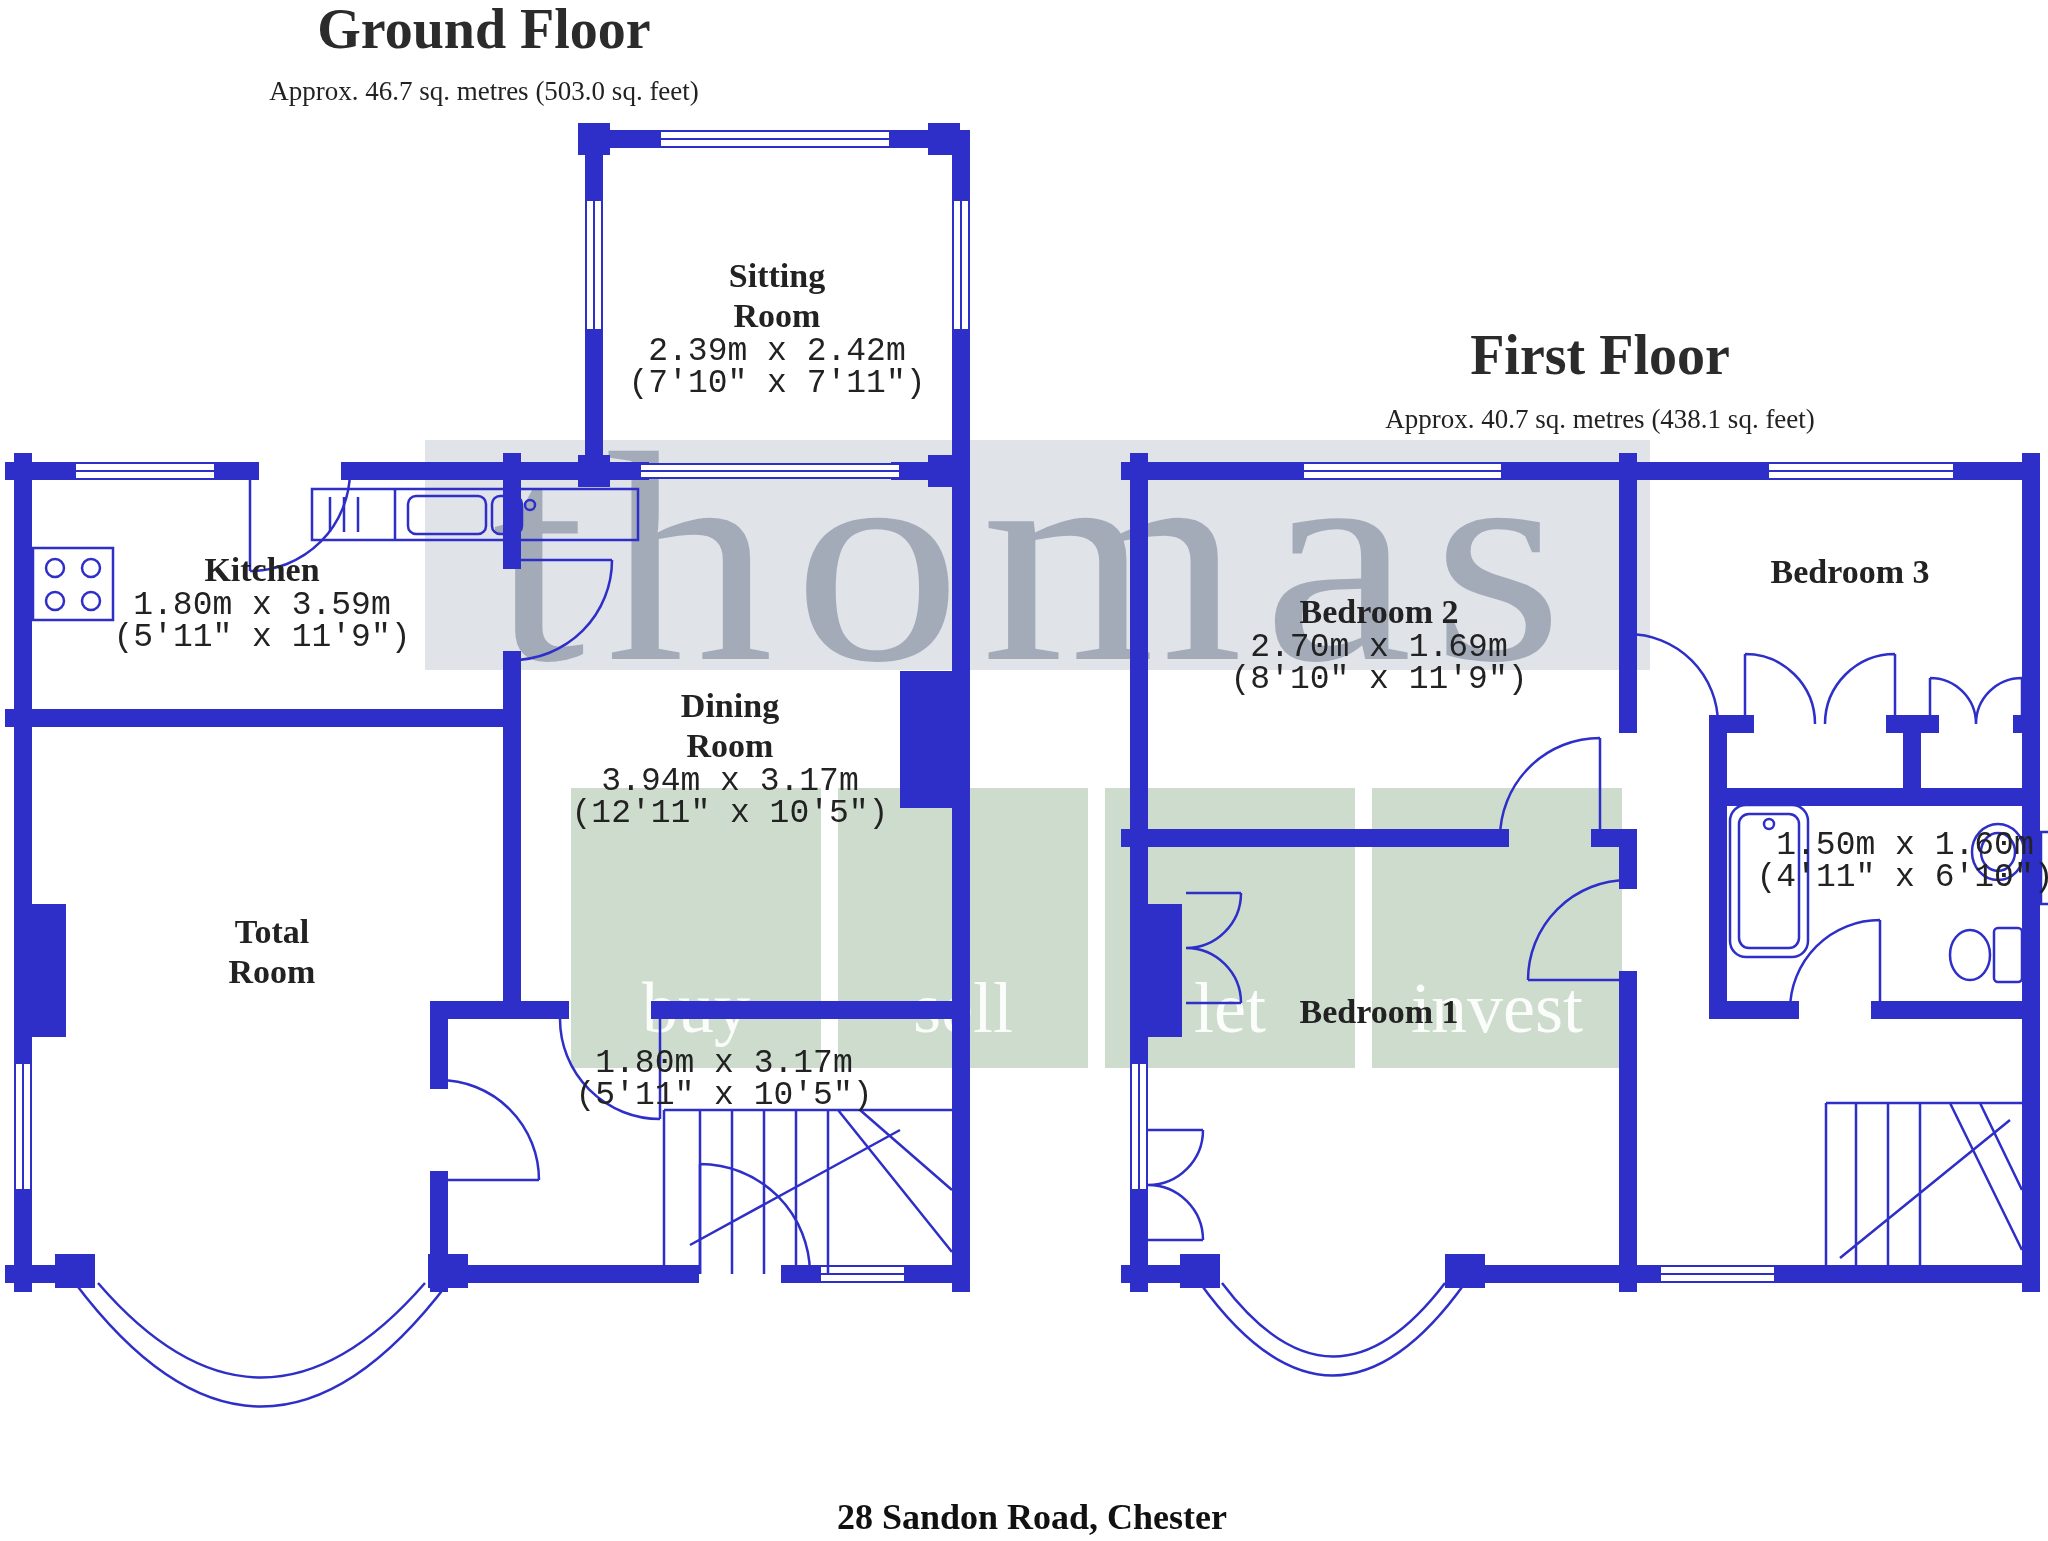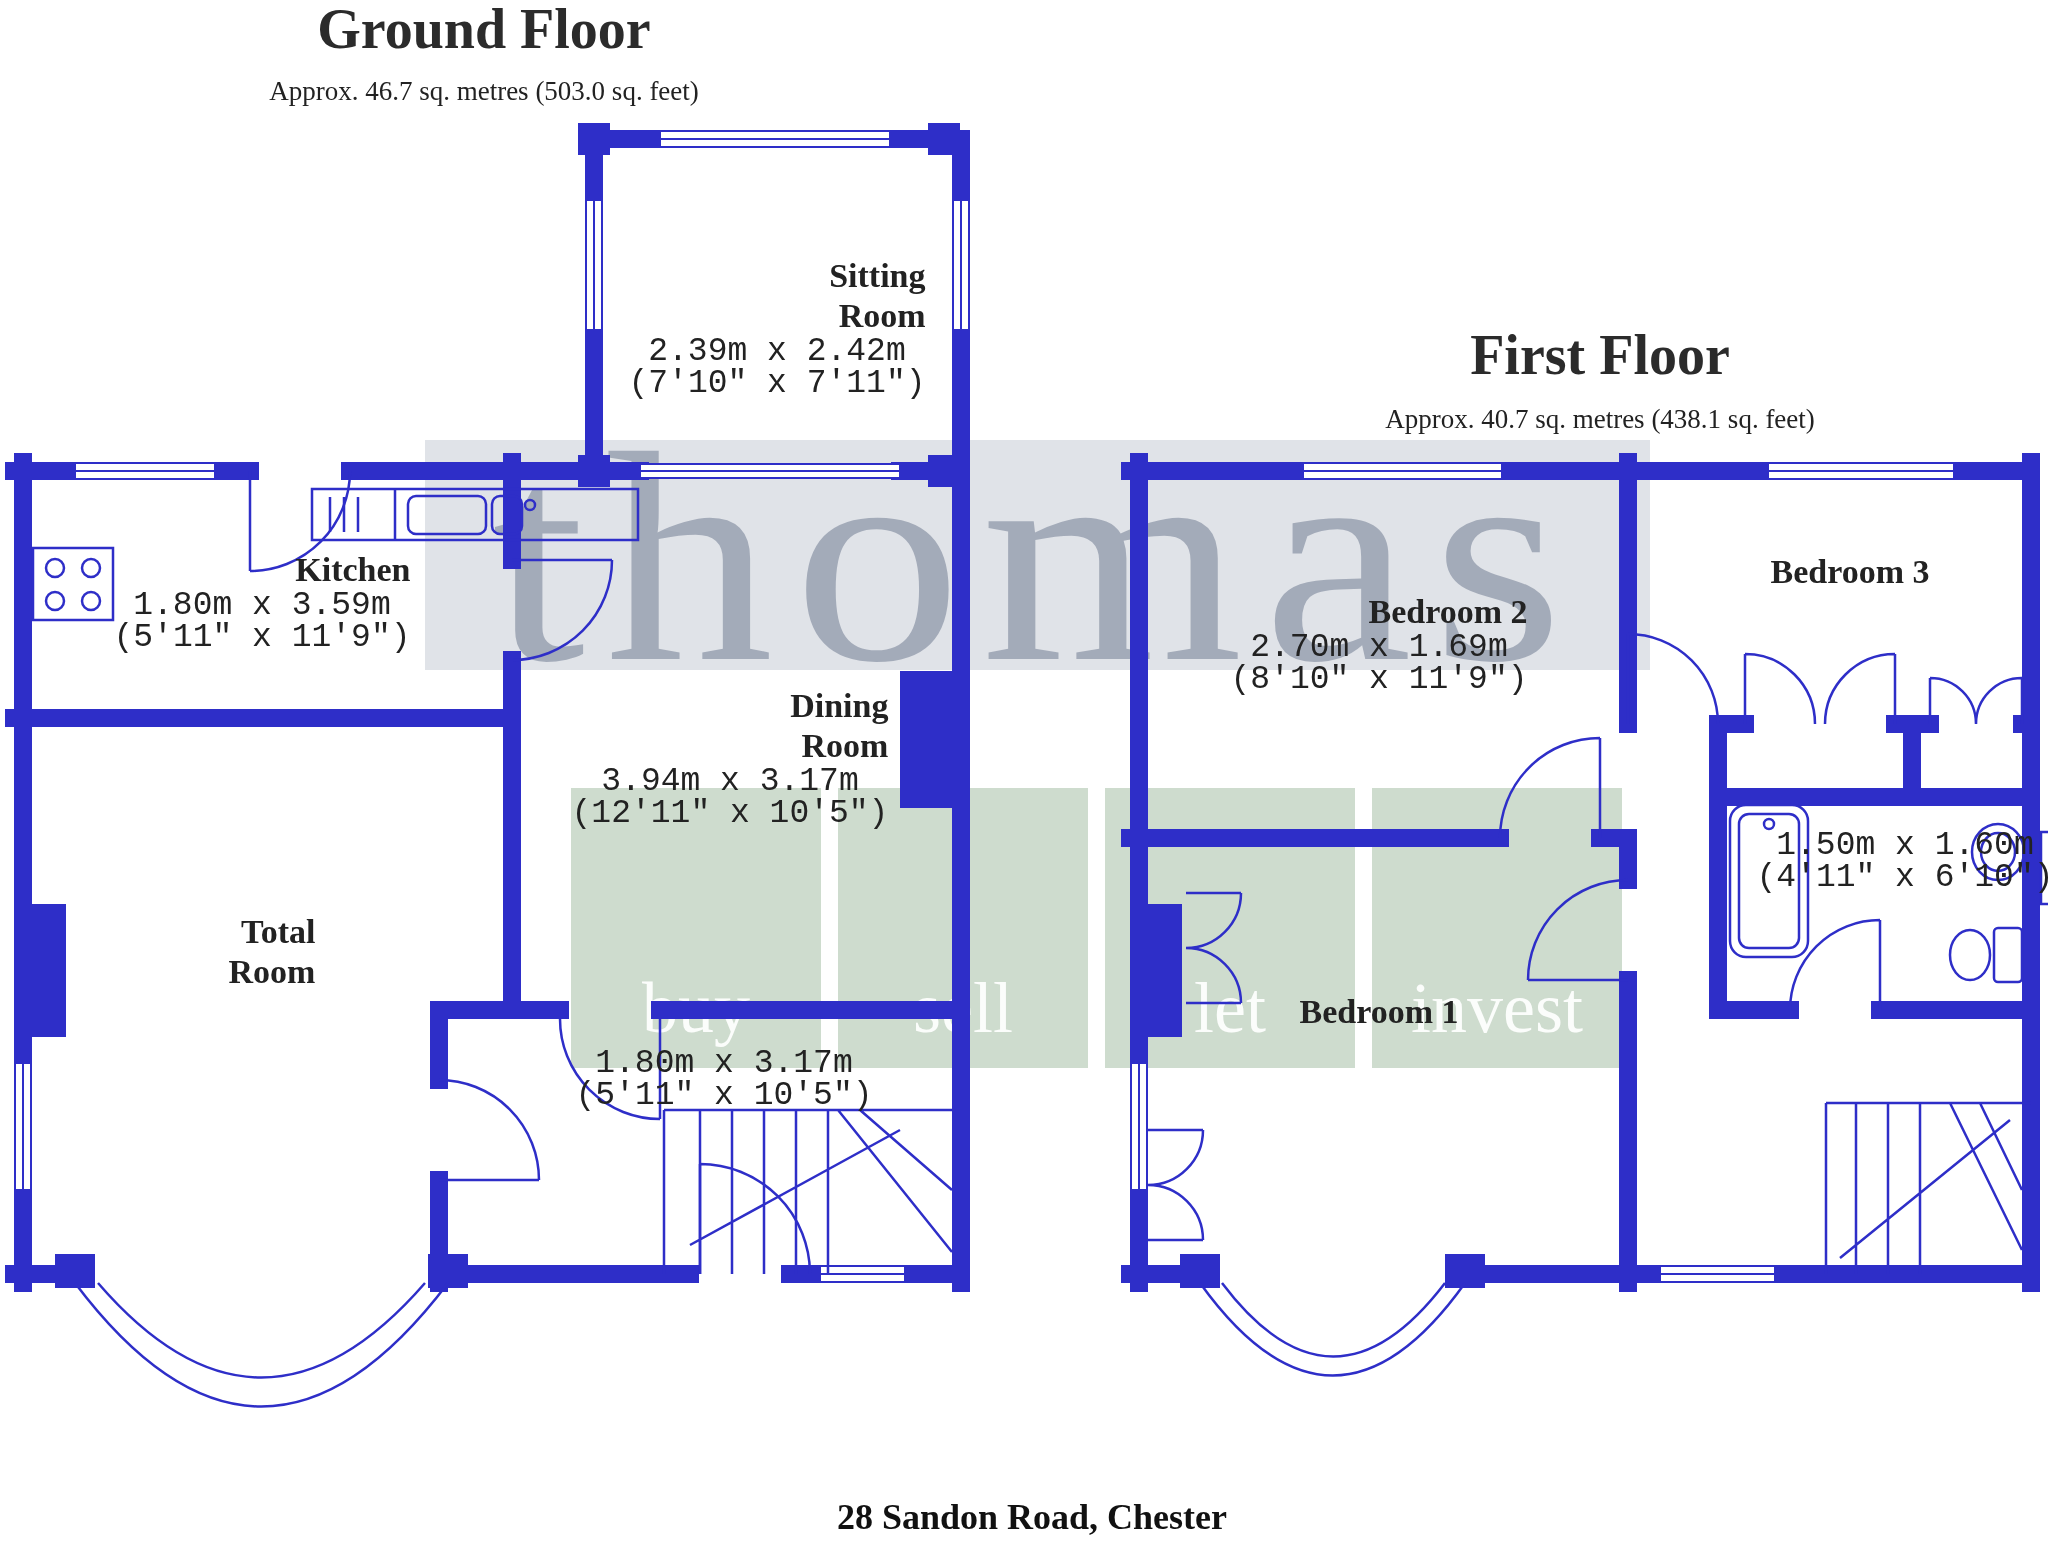--- a/index.html
+++ b/index.html
@@ -23,21 +23,21 @@
   
   svg.plan{position:absolute;left:0;top:0;}
   .plan-walls{stroke:#2e2ec8;stroke-width:18;fill:none;stroke-linecap:square;}
   .plan-thin{stroke:#2e2ec8;stroke-width:2.5;fill:none;}
   .plan-fill{fill:#2e2ec8;stroke:none;}
   .win{fill:#ffffff;stroke:#2e2ec8;stroke-width:2;}
   .winline{stroke:#2e2ec8;stroke-width:2;fill:none;}
 
   
   .lbl{position:absolute;transform:translateX(-50%);text-align:center;white-space:nowrap;}
-  .rn{font-weight:bold;font-size:34px;line-height:40px;color:#222222;text-align:right;}
+  .rn{font-weight:bold;font-size:34px;line-height:40px;color:#222222;}
   .rd{font-size:33px;line-height:32px;color:#222222;font-family:Liberation Mono, monospace;}
   .ftitle{font-weight:bold;font-size:56px;line-height:50px;color:#2b2b2b;}
   .fsub{font-size:27px;line-height:34px;color:#222222;margin-top:16px;}
   .total{font-size:33px;line-height:40px;color:#111111;}
   .addr{font-weight:bold;font-size:36px;line-height:42px;color:#111111;}
 </style>
 </head>
 <body>
 
 <div class="stage">

